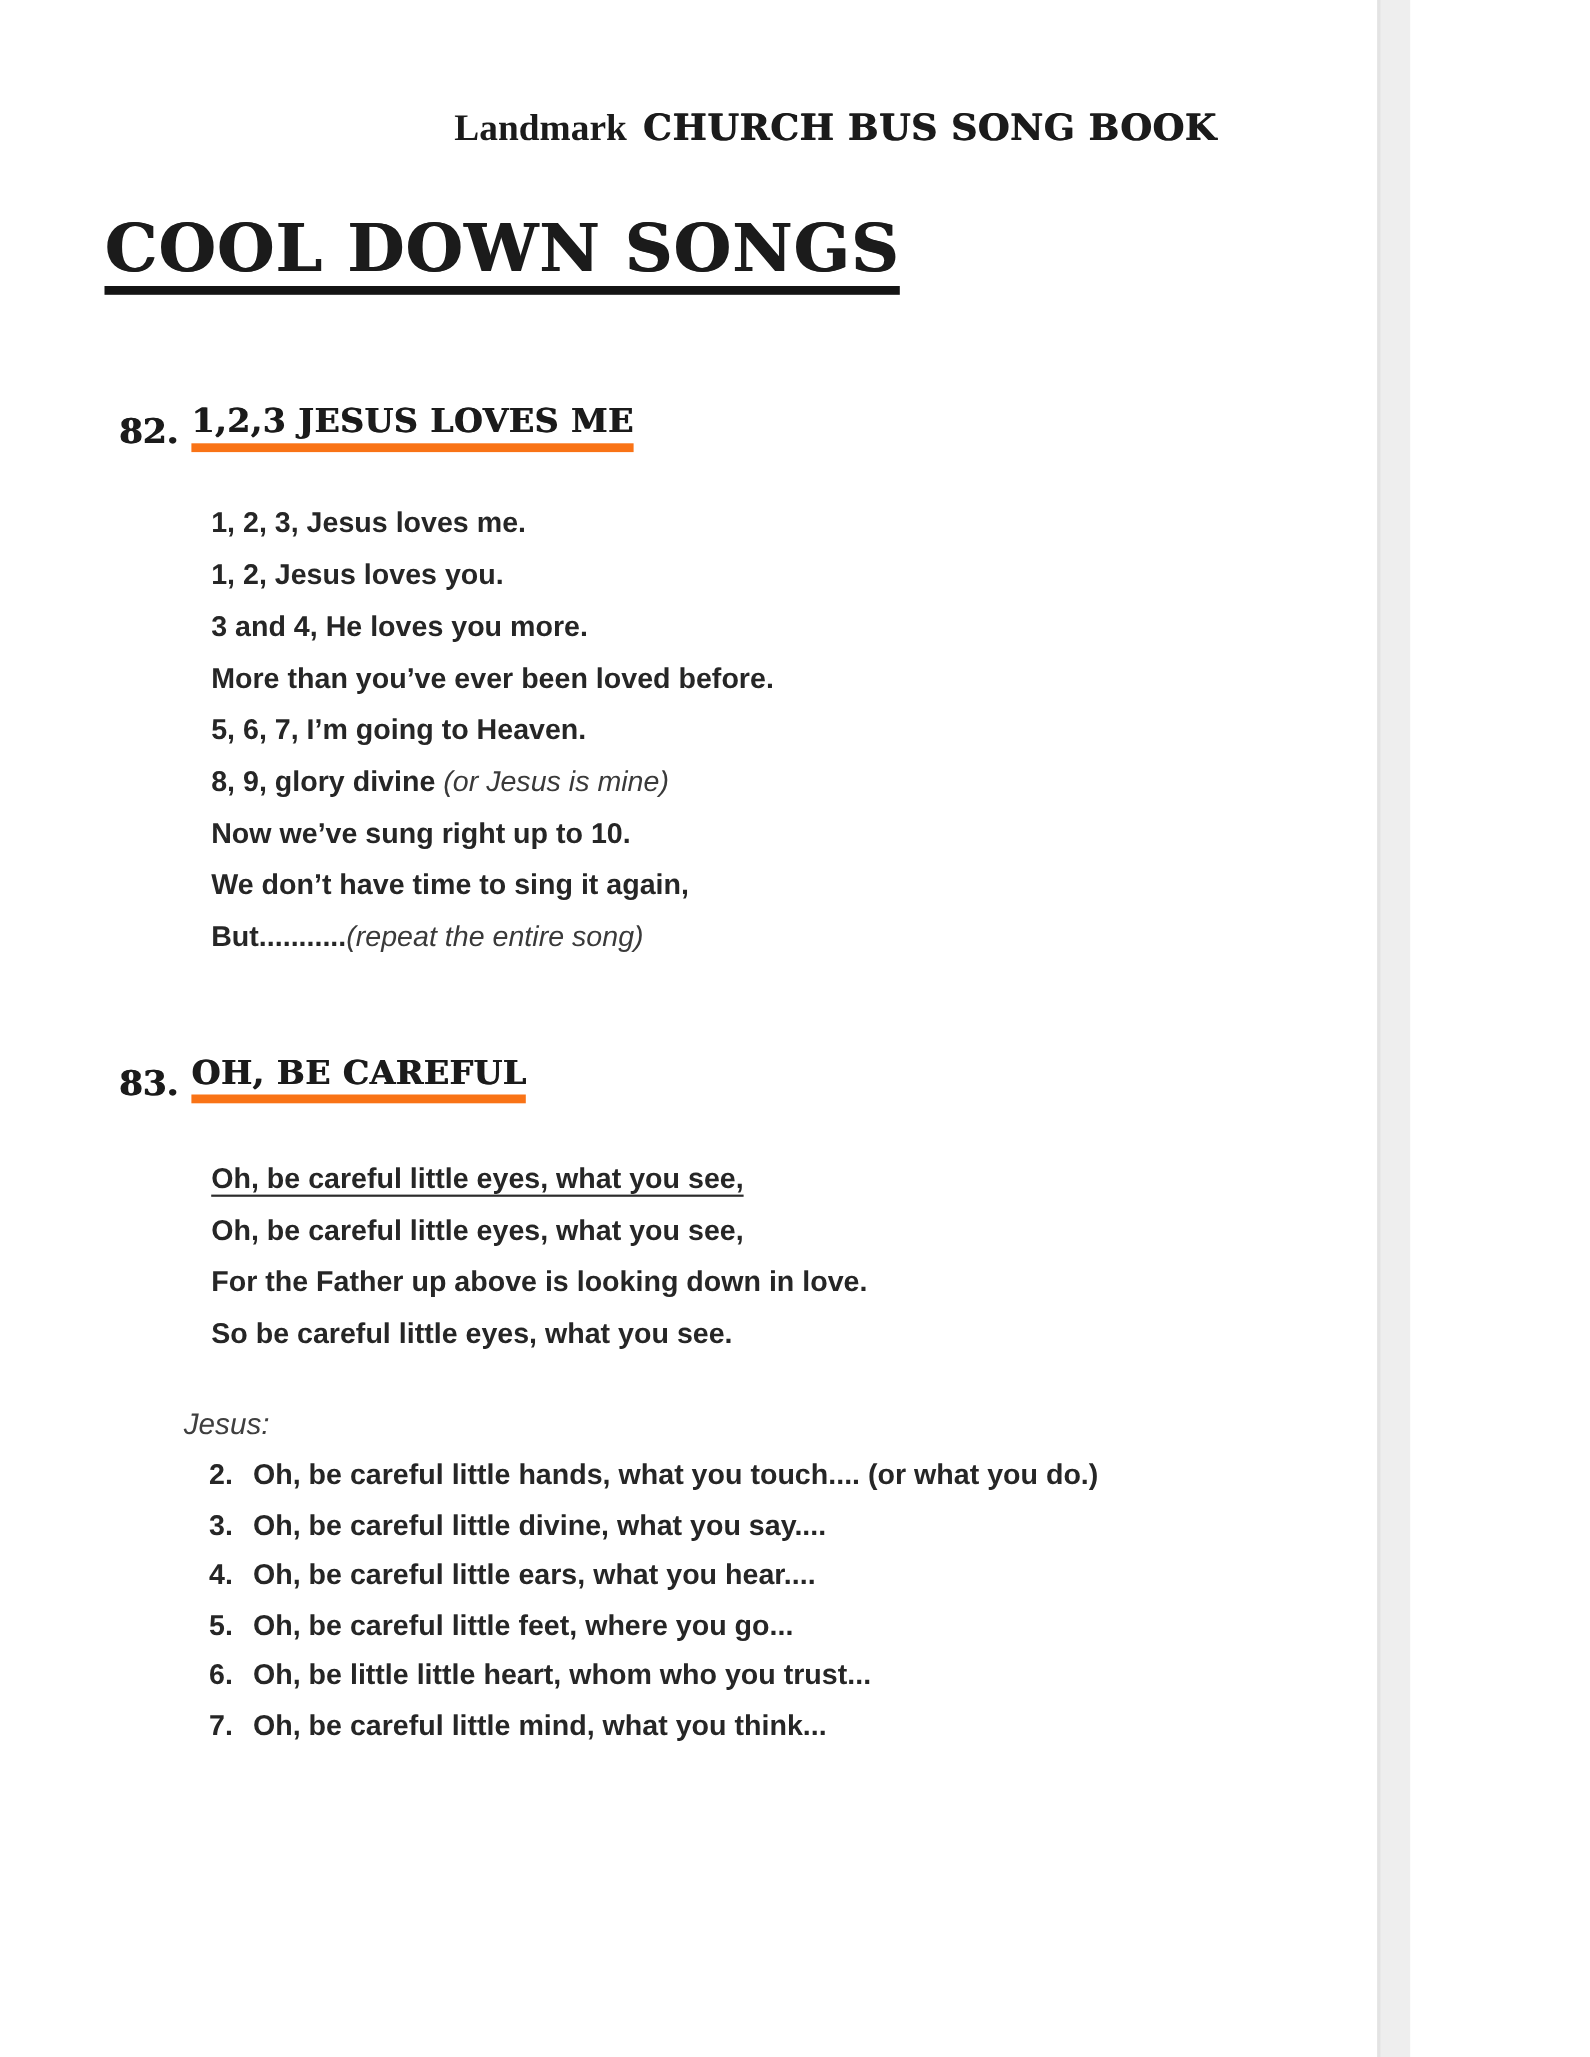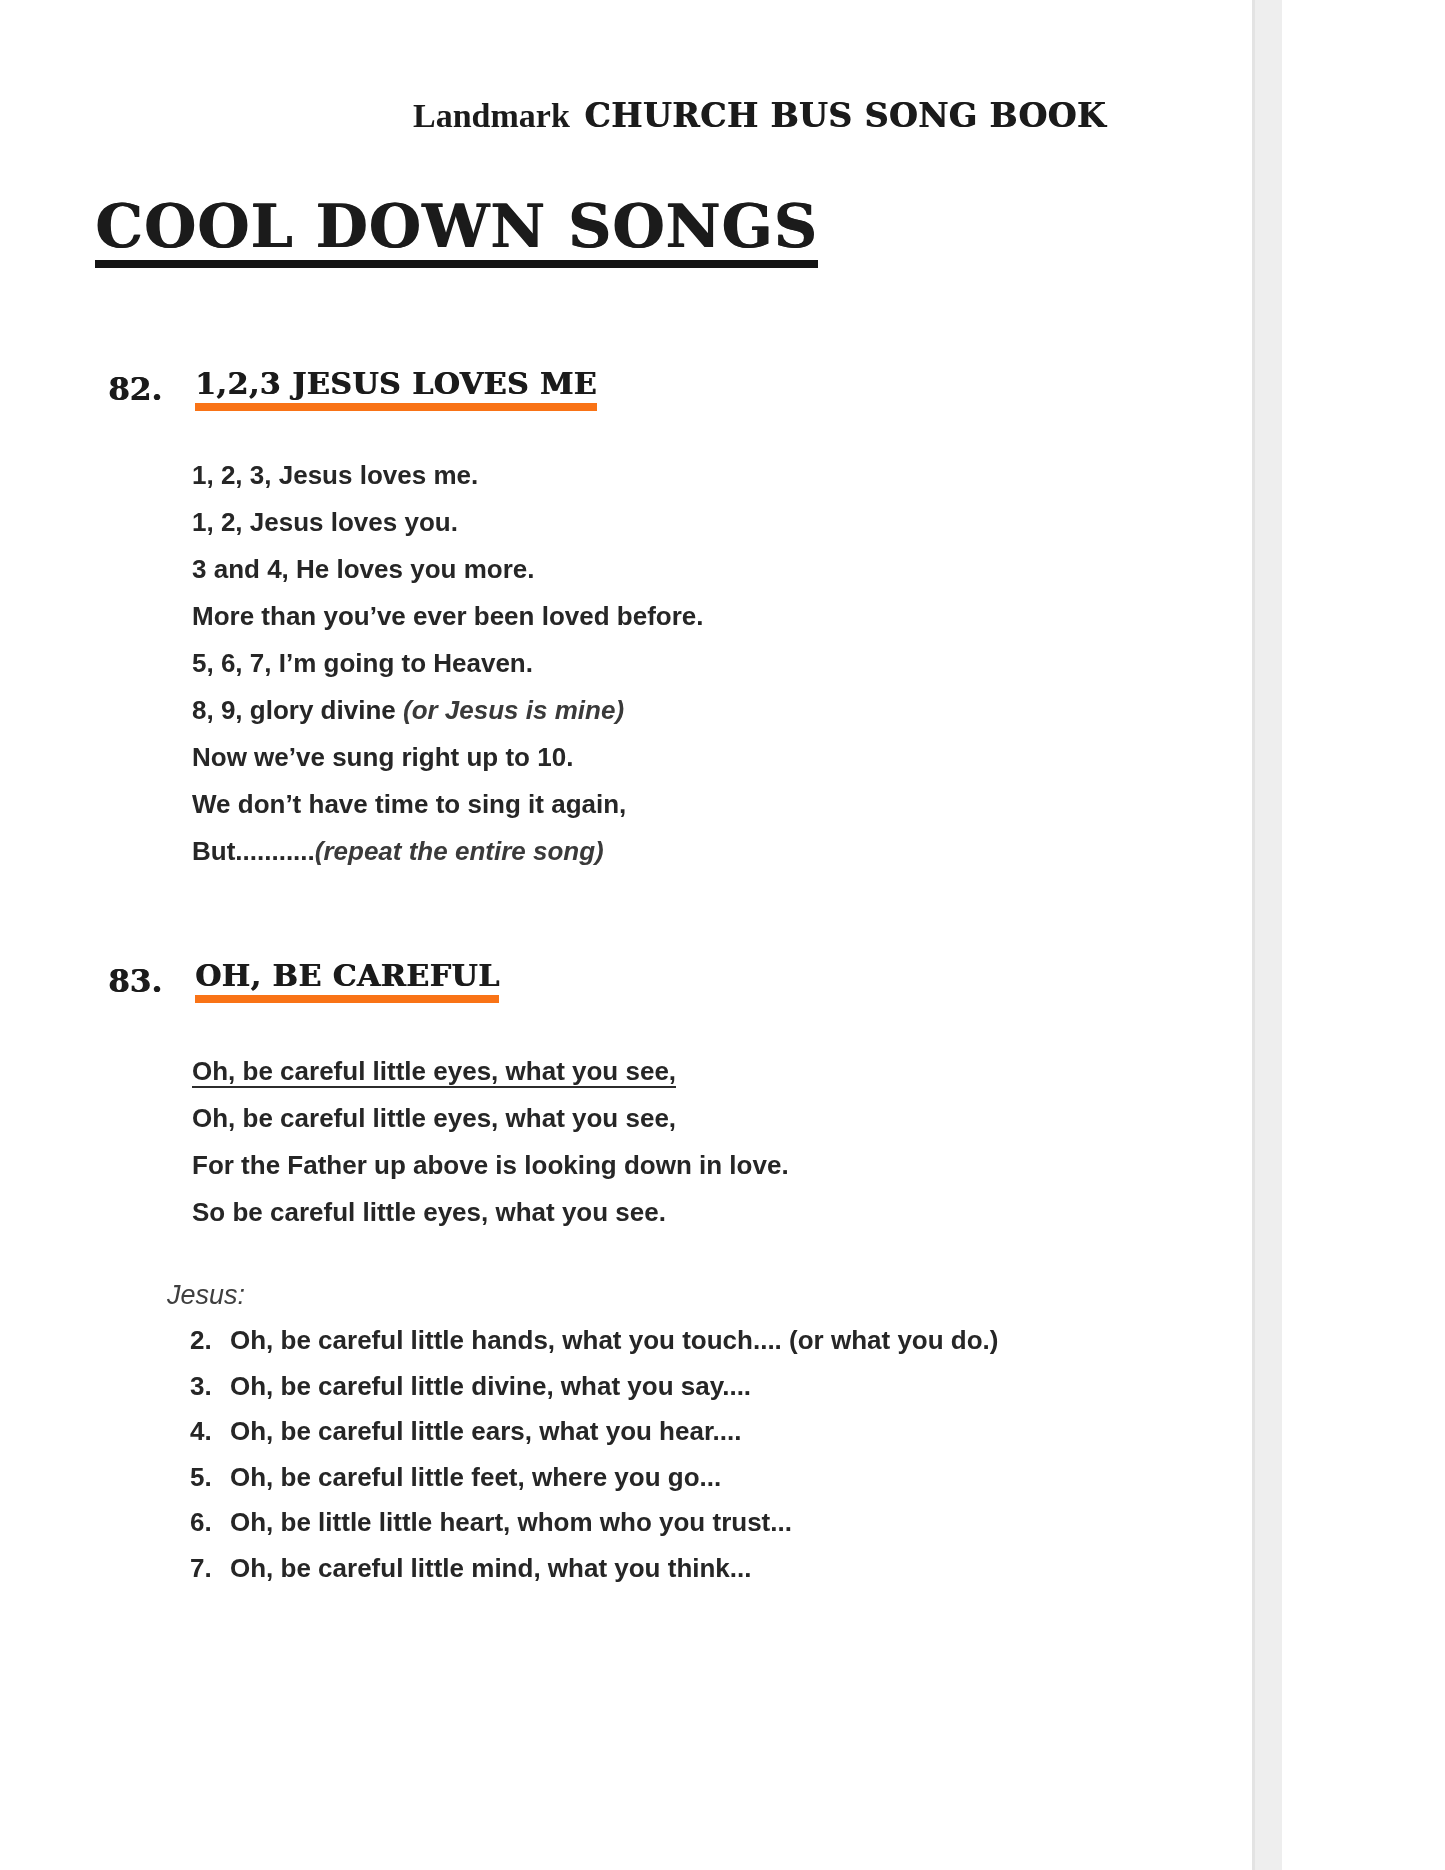--- a/index.html
+++ b/index.html
@@ -45,37 +45,37 @@
   }
   .main-title{
     position:absolute;top:196px;left:95px;
     font-size:60px;letter-spacing:1px;line-height:1;
     border-bottom:8px solid #141414;
     padding-bottom:4px;
     white-space:nowrap;
   }
   .song-heading{
     position:absolute;left:108px;
-    display:flex;align-items:center;gap:33px;
+    display:flex;align-items:flex-end;gap:12px;
     white-space:nowrap;
   }
   .song-heading .num{font-size:31px;}
   .song-heading .title{
     font-size:30px;letter-spacing:0.5px;
     border-bottom:8px solid #f97316;
     padding-bottom:2px;
   }
   .lyrics{
     position:absolute;left:192px;
     font-size:26px;line-height:47px;
     font-weight:bold;color:var(--lyric-ink);
     white-space:nowrap;
   }
   .lyrics .it, .light-italic{
-    font-weight:bold;font-style:italic;color:#3a3a3a;
+    font-weight:normal;font-style:italic;color:#3a3a3a;
   }
   .uline{
     border-bottom:2.5px solid #2c2c2c;
     padding-bottom:0px;
   }
   .verses-label{
     position:absolute;left:167px;top:1280px;
     font-size:27px;
     font-weight:normal;font-style:italic;color:#3f3f3f;
   }

